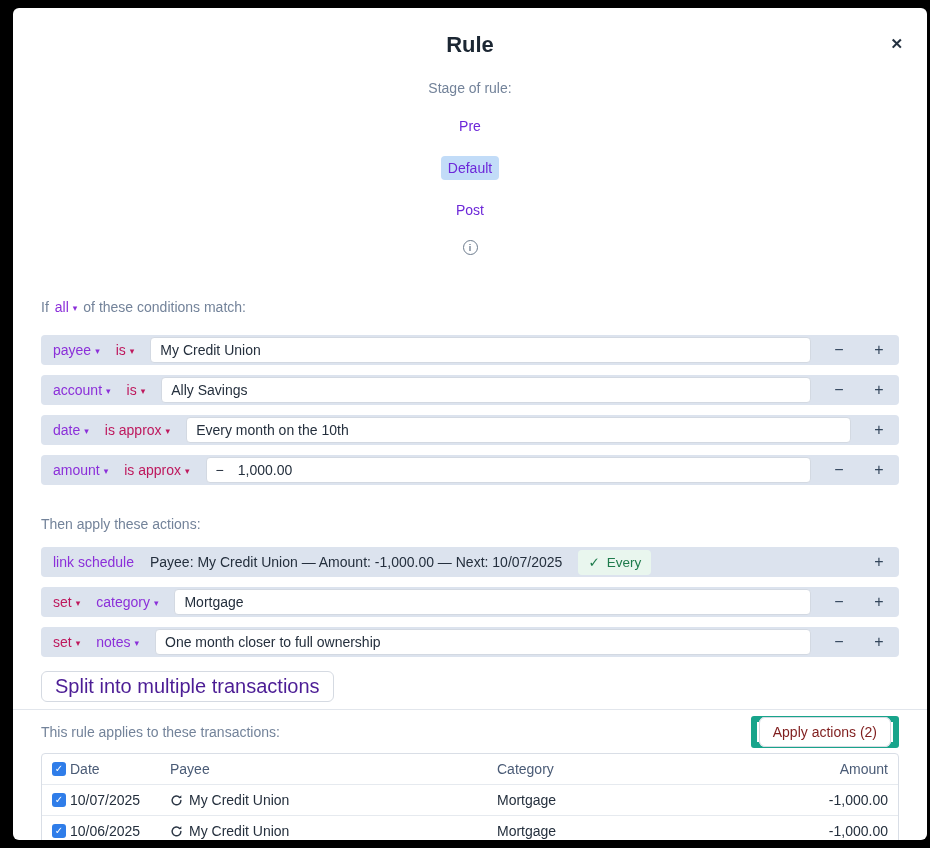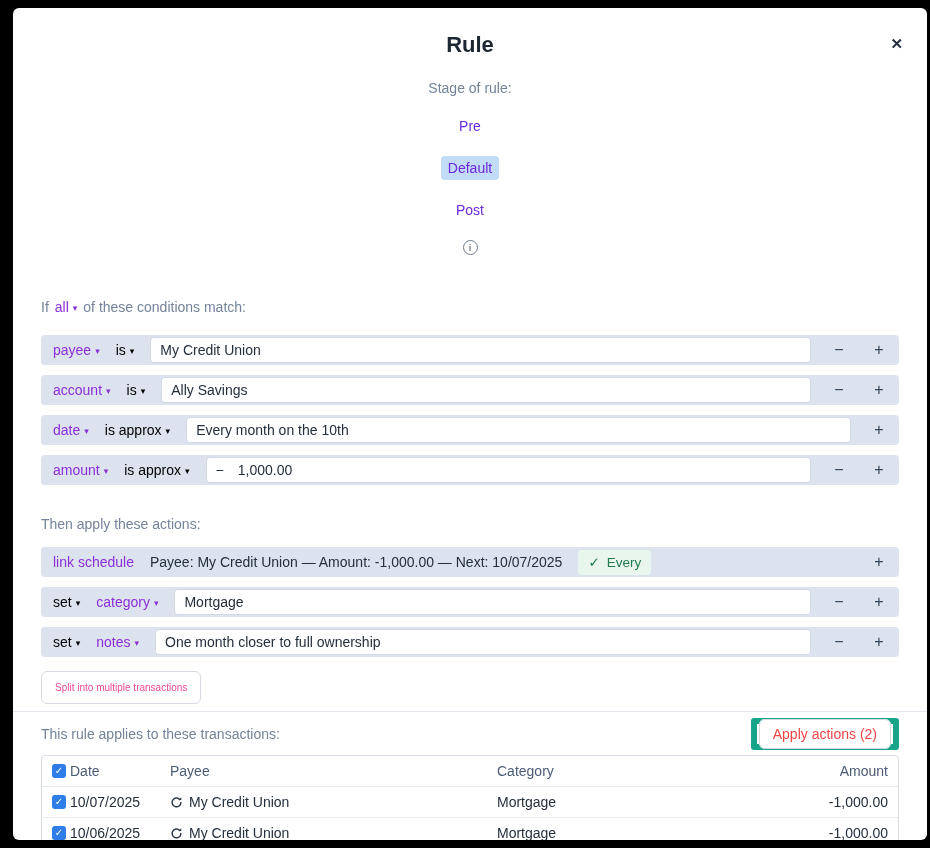--- a/index.html
+++ b/index.html
@@ -18,21 +18,21 @@
   .stage-label { color:#73839a; }
   .stage-opt { color:#6d28d9; padding:4px 7px; border-radius:4px; cursor:pointer; }
   .stage-opt.selected { background:#c2dcf8; }
   .info-icon { display:inline-flex; width:15px; height:15px; border:1.4px solid #6c7b8d; border-radius:50%;
     color:#6c7b8d; font-size:9px; font-weight:bold; align-items:center; justify-content:center; font-style:normal; }
   
   .cond-intro { margin-top:44px; color:#73839a; display:flex; align-items:center; gap:6px; }
   .dd { cursor:pointer; white-space:nowrap; }
   .dd .caret { font-size:9px; margin-left:4px; position:relative; top:-1px; }
   .dd.purple { color:#8b2fd9; }
-  .dd.dark { color:#000000; }
+  .dd.dark { color:#be185d; }
   
   .rule-row {
     margin-top:10px; height:30px; background:#dce3ee; border-radius:4px;
     display:flex; align-items:center; padding:0 8px 0 12px; gap:16px;
   }
   .rule-row.first { margin-top:20px; }
   .field-input {
     flex:1; height:26px; background:#fff; border:1px solid #d3d9e2; border-radius:4px;
     display:flex; align-items:center; padding:0 9px; color:#242f3d; gap:14px; overflow:hidden; white-space:nowrap;
   }
@@ -40,30 +40,30 @@
   
   .section-label { margin-top:31px; color:#73839a; }
   .link-row-text { color:#242f3d; }
   .paid-badge {
     display:inline-flex; align-items:center; gap:7px; height:25px; padding:0 10px;
     background:#e9f6ee; border-radius:4px; color:#1e7b4c; font-size:13.5px;
   }
   .flex-spacer { flex:1; }
   .split-btn {
     margin-top:14px; display:inline-block; background:#fff; border:1px solid #d5dae2; border-radius:6px;
-    padding:10px 13px; color:#ec4899; cursor:pointer; font-size:10px;
+    padding:3px 13px; color:#4c1d95; cursor:pointer; font-size:20px;
   }
   .divider { margin:7px -28px 0; border-top:1px solid #e2e6ec; }
   
   .apply-row { margin-top:6px; display:flex; align-items:center; }
   .apply-label { color:#73839a; }
   .apply-highlight { margin-left:auto; border:6px solid #18a48b; border-radius:3px; padding:2px; background:#fff; }
   .apply-btn {
     background:#fff; border:1px solid #d5dae2; border-radius:6px; padding:6px 13px;
-    color:#ef4444; cursor:pointer; font-size:14px;
+    color:#7f1d1d; cursor:pointer; font-size:14px;
   }
   
   .tx-table { margin-top:5px; border:1px solid #d9dee6; border-radius:4px; overflow:hidden; }
   .tx-row {
     display:grid; grid-template-columns:18px 100px 327px 1fr 110px;
     align-items:center; padding:0 10px; height:31px; border-top:1px solid #e6eaef;
   }
   .tx-row.head { height:30px; border-top:none; color:#4a5b76; }
   .tx-row .amount { text-align:right; }
   .tx-row.empty-row { height:32px; }

